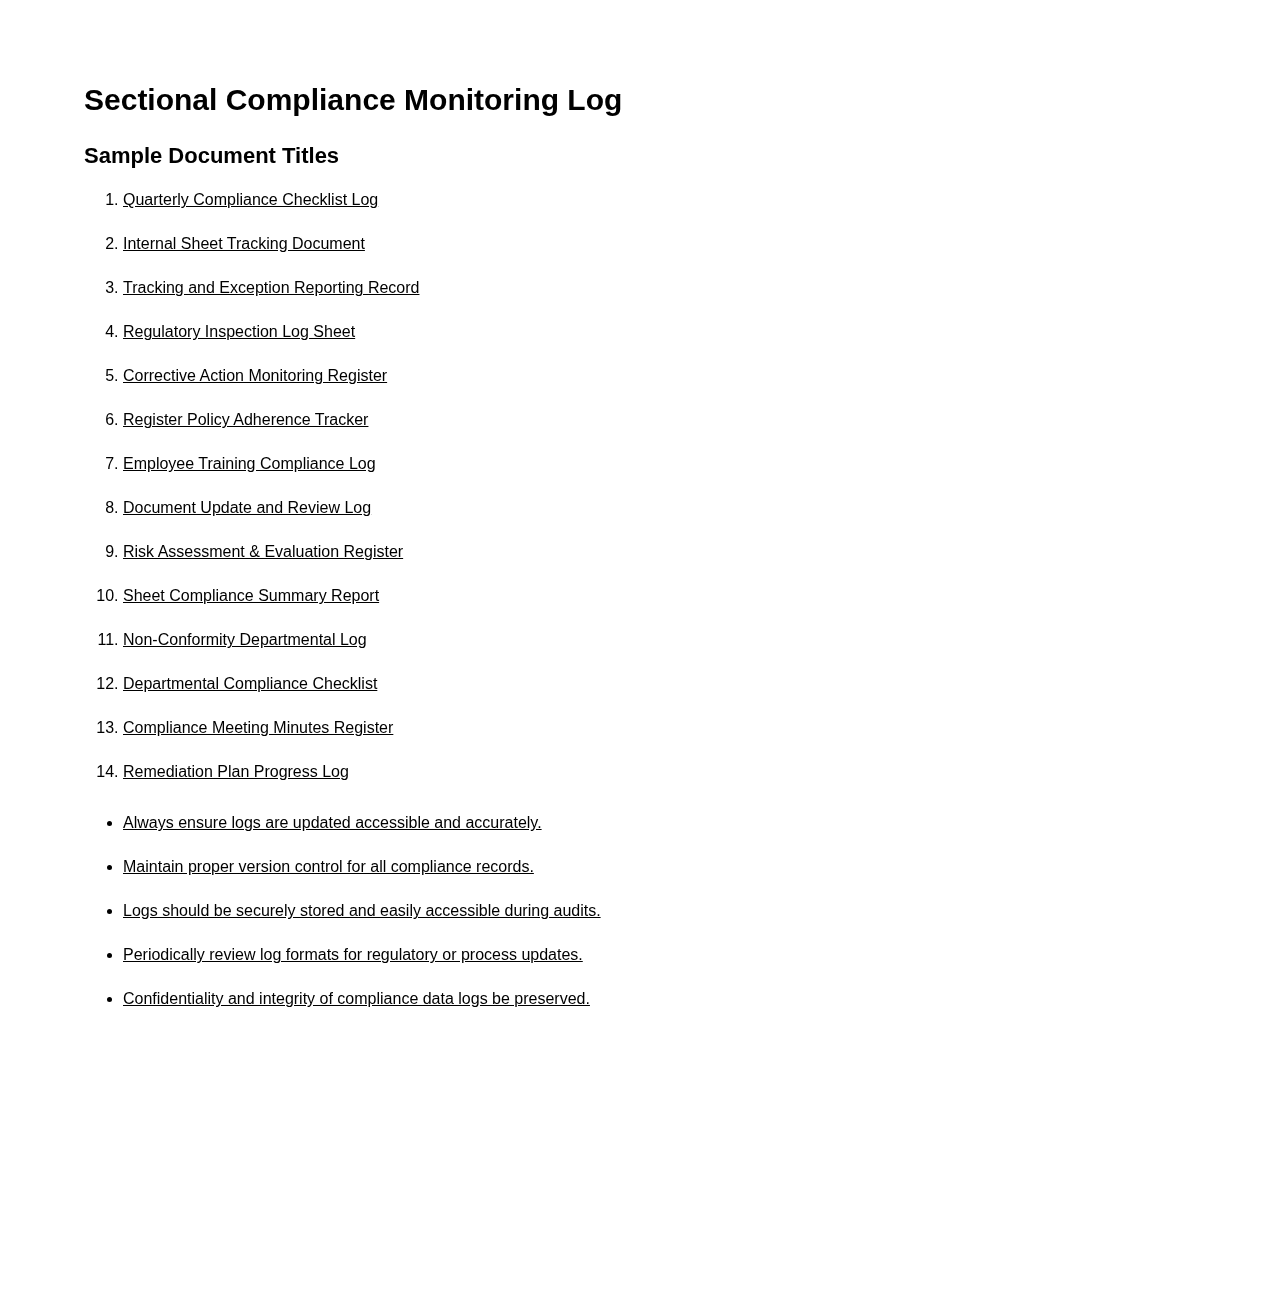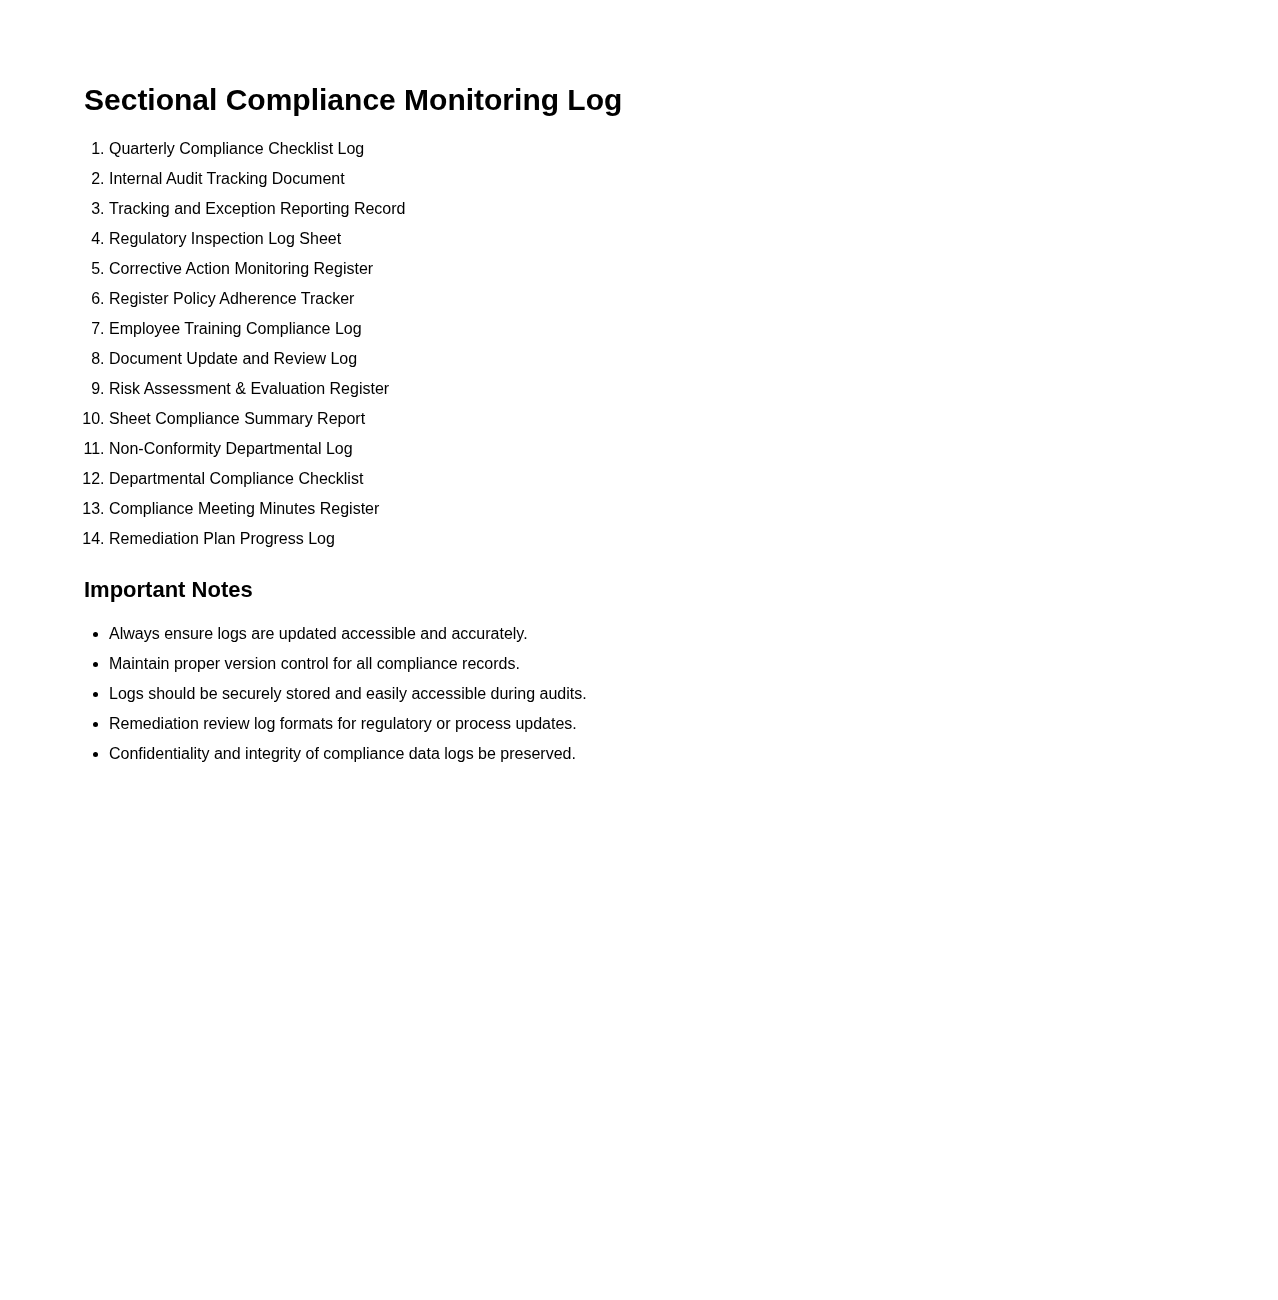--- a/index.html
+++ b/index.html
@@ -28,53 +28,54 @@
     line-height: 1.2;
     margin: 25px 0 0 0;
   }
   ol.titles-list, ul.notes-list {
     margin: 18px 0 25px 0;
     padding-left: 21px;
     font-size: 16px;
     line-height: 26px;
   }
   ol.titles-list li, ul.notes-list li {
-    margin: 4px;
+    margin: 18px;
     padding: 0;
+    text-decoration: underline;
   }
   ul.notes-list { list-style-type: disc; }
 </style>
 </head>
 <body>
 
 <main class="page">
 
   <h1 class="doc-title">Sectional Compliance Monitoring Log</h1>
 
+  <h2 class="section-heading">Sample Document Titles</h2>
 
   <ol class="titles-list">
     <li>Quarterly Compliance Checklist Log</li>
-    <li>Internal Audit Tracking Document</li>
+    <li>Internal Sheet Tracking Document</li>
     <li>Tracking and Exception Reporting Record</li>
     <li>Regulatory Inspection Log Sheet</li>
     <li>Corrective Action Monitoring Register</li>
     <li>Register Policy Adherence Tracker</li>
     <li>Employee Training Compliance Log</li>
     <li>Document Update and Review Log</li>
     <li>Risk Assessment &amp; Evaluation Register</li>
     <li>Sheet Compliance Summary Report</li>
     <li>Non-Conformity Departmental Log</li>
     <li>Departmental Compliance Checklist</li>
     <li>Compliance Meeting Minutes Register</li>
     <li>Remediation Plan Progress Log</li>
   </ol>
 
-  <h2 class="section-heading">Important Notes</h2>
 
   <ul class="notes-list">
     <li>Always ensure logs are updated accessible and accurately.</li>
     <li>Maintain proper version control for all compliance records.</li>
     <li>Logs should be securely stored and easily accessible during audits.</li>
-    <li>Remediation review log formats for regulatory or process updates.</li>
+    <li>Periodically review log formats for regulatory or process updates.</li>
     <li>Confidentiality and integrity of compliance data logs be preserved.</li>
   </ul>
 
 </main>
 
 </body></html>

